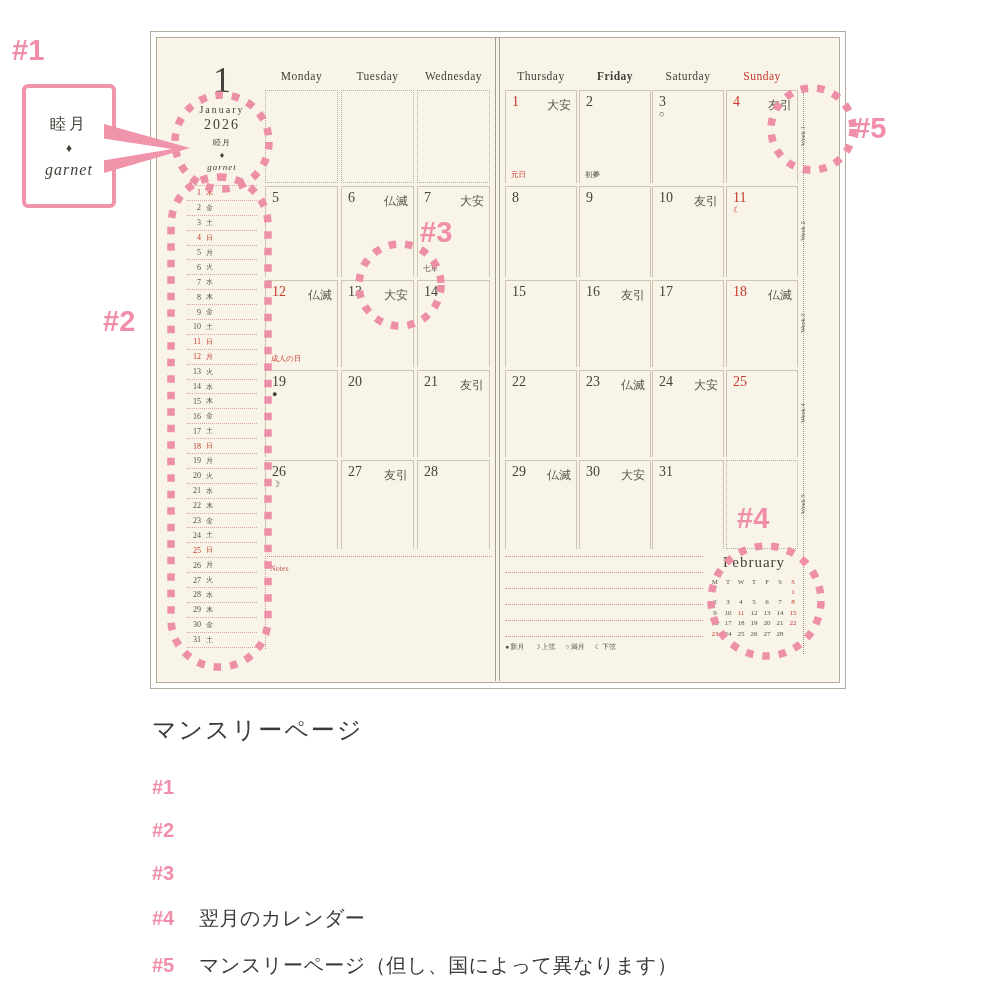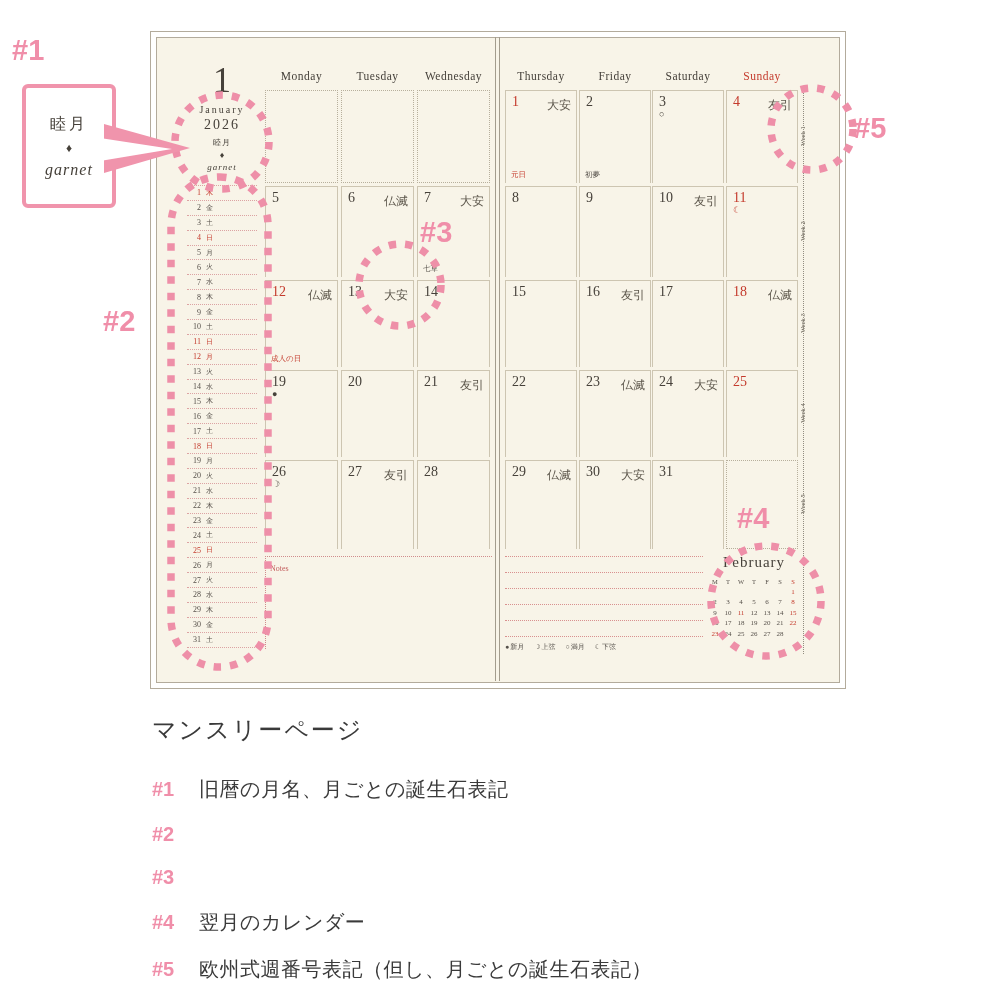--- a/index.html
+++ b/index.html
@@ -246,21 +246,21 @@
       <div class="cell red" style="left: 265px; top: 280px; width: 73px; height: 87px;"><span class="rk">仏滅</span><span class="num">12</span><span class="note red">成人の日</span></div>
       <div class="cell" style="left: 341px; top: 280px; width: 73px; height: 87px;"><span class="rk">大安</span><span class="num">13</span></div>
       <div class="cell" style="left: 417px; top: 280px; width: 73px; height: 87px;"><span class="num">14</span></div>
       <div class="cell" style="left: 265px; top: 370px; width: 73px; height: 87px;"><span class="num">19</span><span class="moon">●</span></div>
       <div class="cell" style="left: 341px; top: 370px; width: 73px; height: 87px;"><span class="num">20</span></div>
       <div class="cell" style="left: 417px; top: 370px; width: 73px; height: 87px;"><span class="rk">友引</span><span class="num">21</span></div>
       <div class="cell" style="left: 265px; top: 460px; width: 73px; height: 89px;"><span class="num">26</span><span class="moon">☽</span></div>
       <div class="cell" style="left: 341px; top: 460px; width: 73px; height: 89px;"><span class="rk">友引</span><span class="num">27</span></div>
       <div class="cell" style="left: 417px; top: 460px; width: 73px; height: 89px;"><span class="num">28</span></div>
       <div class="dayh" style="left: 505px; top: 70px; width: 72px;">Thursday</div>
-      <div class="dayh" style="left: 579px; top: 70px; width: 72px;">Friday</div>
+      <div class="dayh" style="left: 579px; top: 70px; width: 72px; font-weight: bold;">Friday</div>
       <div class="dayh" style="left: 652px; top: 70px; width: 72px;">Saturday</div>
       <div class="dayh red" style="left: 726px; top: 70px; width: 72px;">Sunday</div>
       <div class="cell red" style="left: 505px; top: 90px; width: 72px; height: 93px;"><span class="rk">大安</span><span class="num">1</span><span class="note red">元日</span></div>
       <div class="cell" style="left: 579px; top: 90px; width: 72px; height: 93px;"><span class="num">2</span><span class="note">初夢</span></div>
       <div class="cell" style="left: 652px; top: 90px; width: 72px; height: 93px;"><span class="num">3</span><span class="moon">○</span></div>
       <div class="cell red" style="left: 726px; top: 90px; width: 72px; height: 93px;"><span class="rk">友引</span><span class="num">4</span></div>
       <div class="cell" style="left: 505px; top: 186px; width: 72px; height: 91px;"><span class="num">8</span></div>
       <div class="cell" style="left: 579px; top: 186px; width: 72px; height: 91px;"><span class="num">9</span></div>
       <div class="cell" style="left: 652px; top: 186px; width: 72px; height: 91px;"><span class="rk">友引</span><span class="num">10</span></div>
       <div class="cell red" style="left: 726px; top: 186px; width: 72px; height: 91px;"><span class="num">11</span><span class="moon">☾</span></div>
@@ -377,32 +377,31 @@
   <div class="ann" style="left:103px;top:305px;">#2</div>
   <div class="ann" style="left:420px;top:216px;">#3</div>
   <div class="ann" style="left:737px;top:502px;">#4</div>
   <div class="ann" style="left:854px;top:112px;">#5</div>
 
   <div class="desc">
     <div class="desc-title">マンスリーページ</div>
     <div id="desc-items">
         <div class="desc-item">
           <span class="desc-num">#1</span>
-          <span class="desc-text">旧暦の月名、月ごとの誕生石表記</span>
         </div>
         <div class="desc-item">
           <span class="desc-num">#2</span>
         </div>
         <div class="desc-item">
           <span class="desc-num">#3</span>
         </div>
         <div class="desc-item">
           <span class="desc-num">#4</span>
           <span class="desc-text">翌月のカレンダー</span>
         </div>
         <div class="desc-item">
           <span class="desc-num">#5</span>
-          <span class="desc-text">欧州式週番号表記（但し、月ごとの誕生石表記）</span>
+          <span class="desc-text">マンスリーページ（但し、国によって異なります）</span>
         </div>
       </div>
   </div>
 
 </div>
 
 </body></html>

